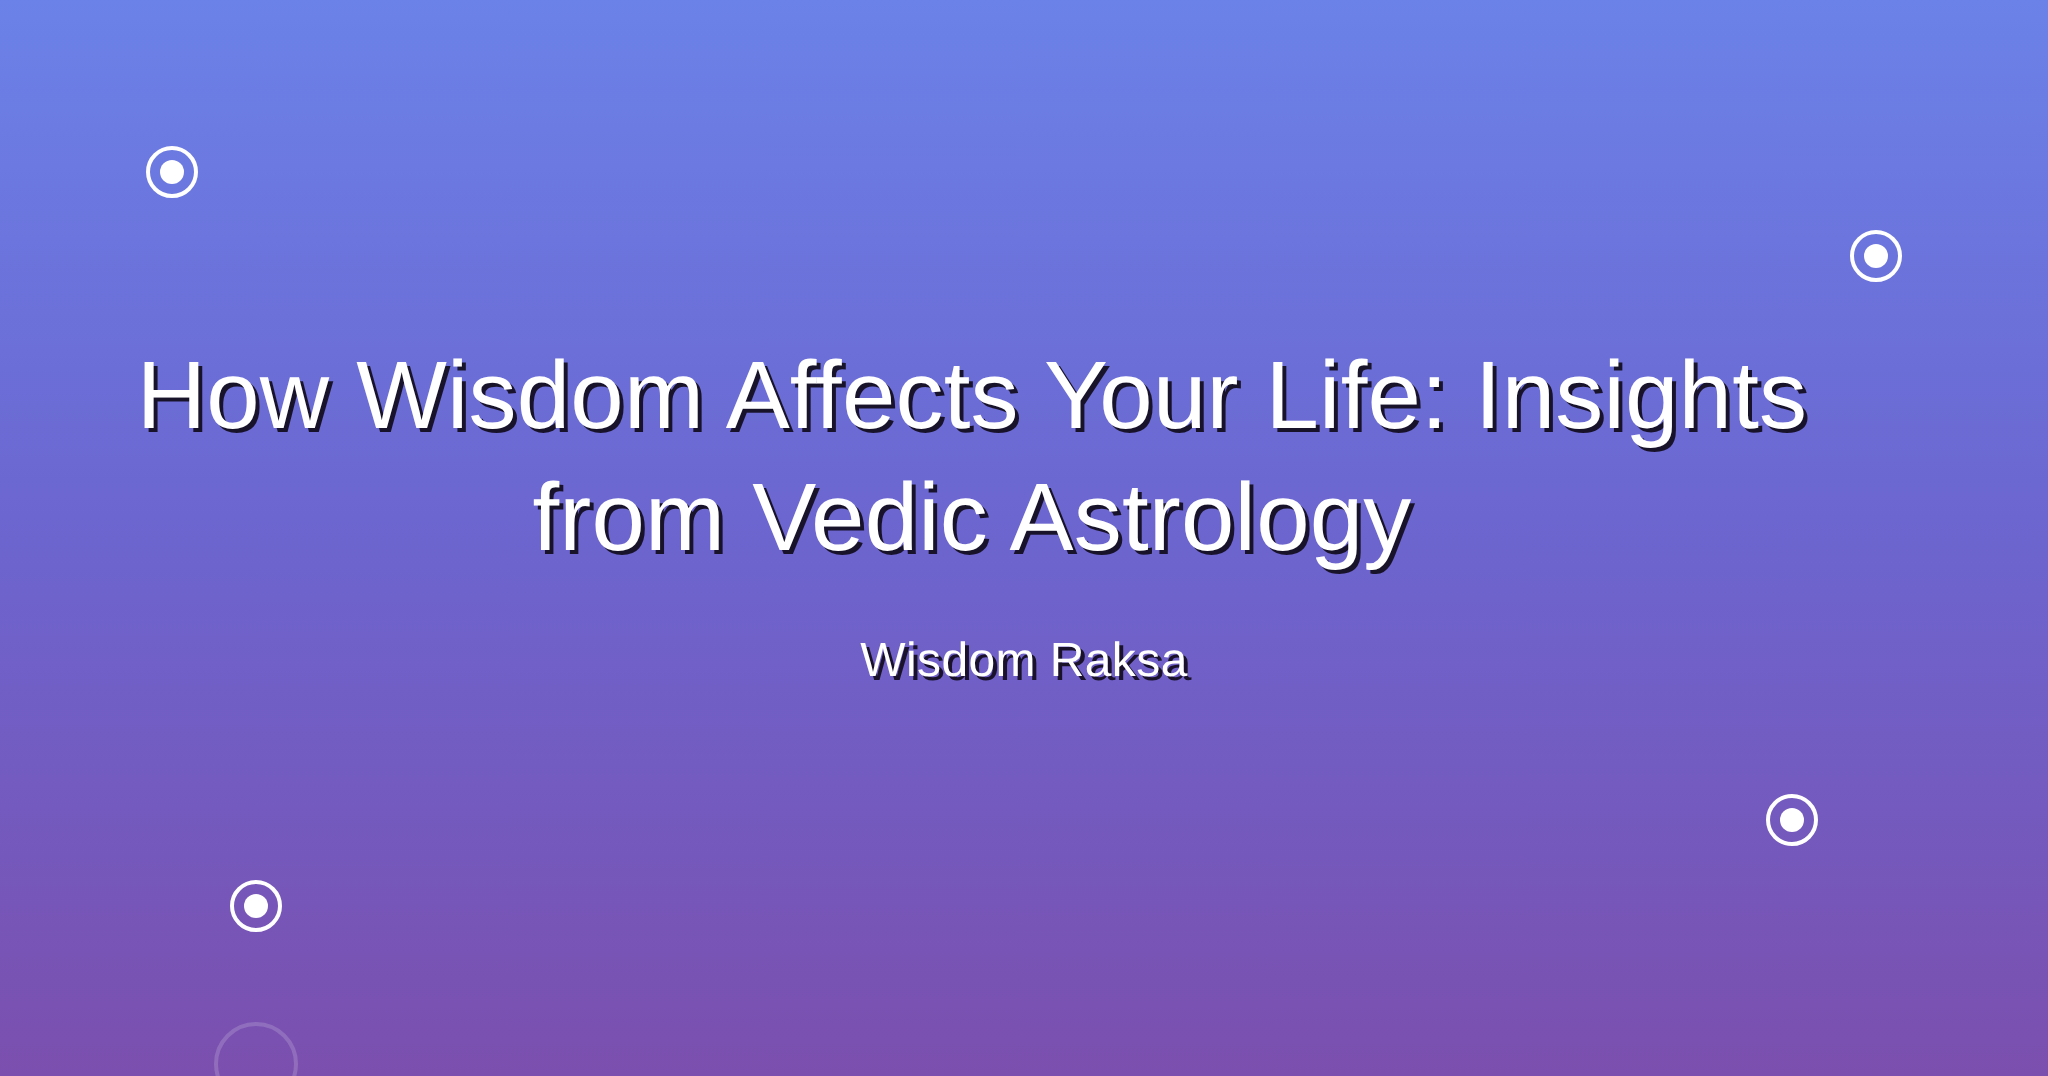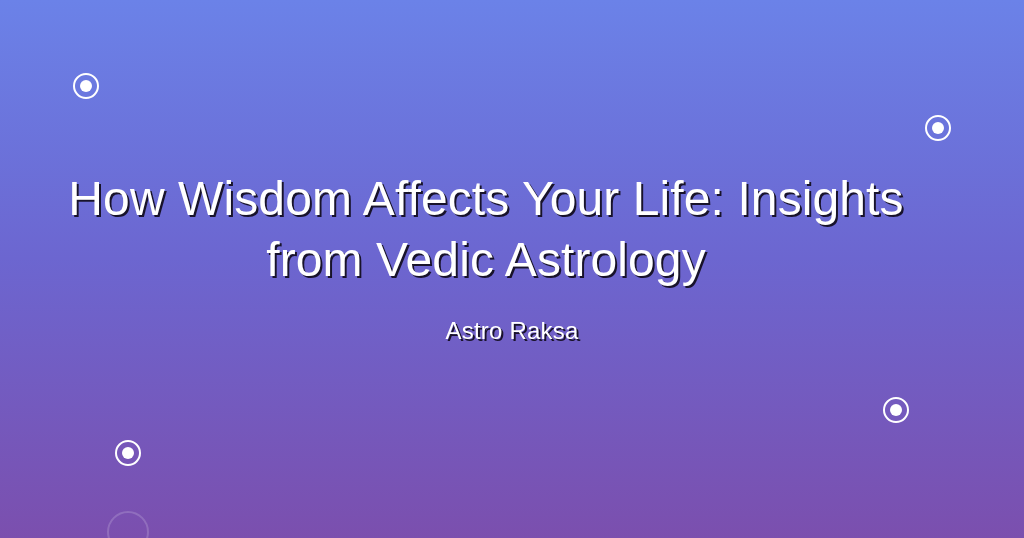--- a/index.html
+++ b/index.html
@@ -105,17 +105,17 @@
       </div>
       <div class="ring" style="width: 26px; height: 26px; left: 115px; top: 440px;">
         <span class="dot" style="width: 12px; height: 12px;"></span>
       </div>
       <div class="ring-faint" style="width: 42px; height: 42px; left: 107px; top: 511px;"></div>
     </div>
 
   <div class="content">
     <div class="content-inner">
       <h1 class="title">How Wisdom Affects Your Life: Insights from Vedic Astrology</h1>
-      <p class="subtitle">Astro Raksa</p>
+      <p class="subtitle">Wisdom Raksa</p>
     </div>
   </div>
 
 </div>
 
 </body></html>

